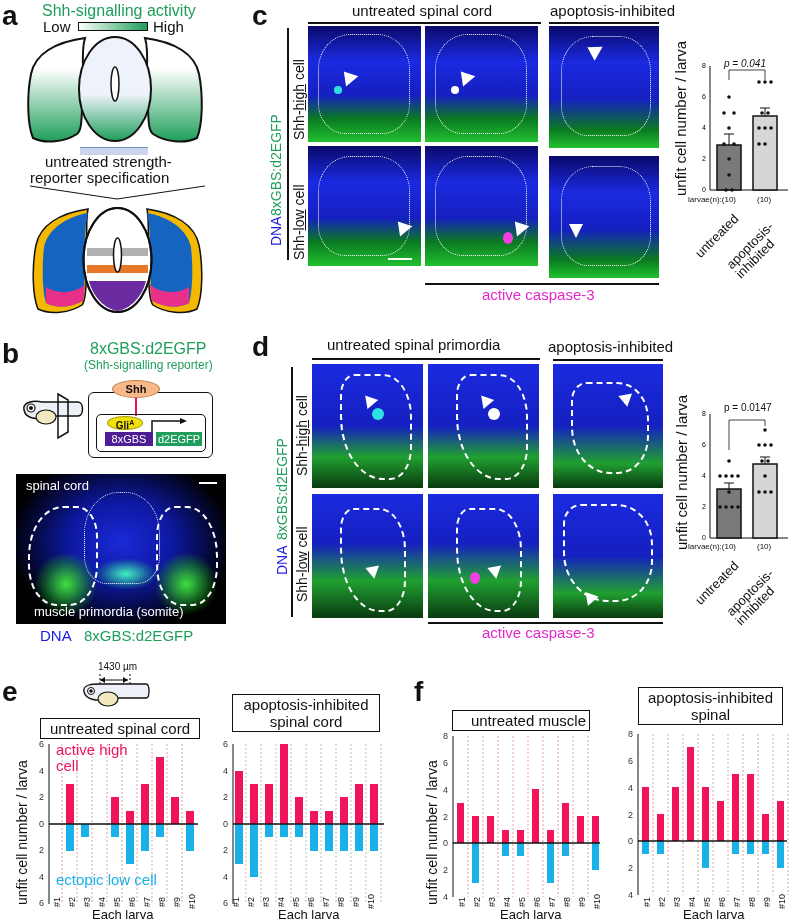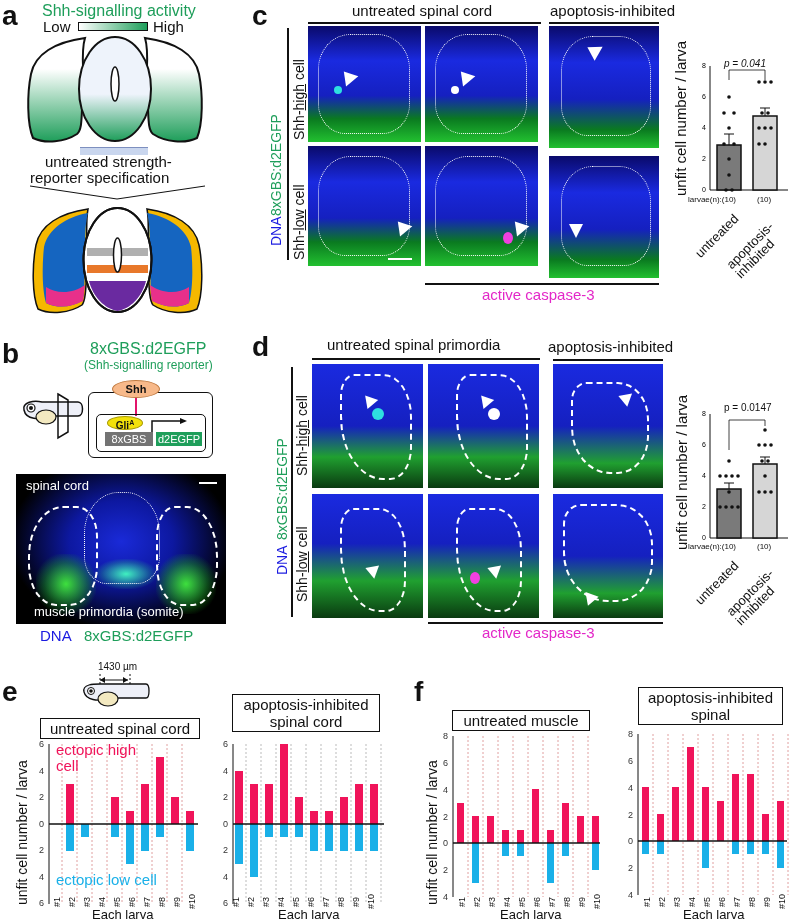--- a/index.html
+++ b/index.html
@@ -77,21 +77,21 @@
 </svg>
 <div class="abs" style="left:88px;top:392px;width:125px;height:66px;border:1.5px solid #111;border-radius:6px;"></div>
 <div class="abs" style="left:112px;top:380px;width:48px;height:18px;border-radius:50%;background:#f7b98a;border:1px solid #c07a40;text-align:center;font-size:11px;font-weight:bold;line-height:16px;">
   <span>Shh</span>
 </div>
 <div class="abs" style="left:135px;top:398px;width:2px;height:18px;background:#e2146a;"></div>
 <div class="abs" style="left:96px;top:414px;width:110px;height:38px;border:1.5px solid #111;border-radius:5px;"></div>
 <div class="abs" style="left:107px;top:416px;width:36px;height:14px;border-radius:50%;background:#f2e10a;border:1px solid #a89a00;text-align:center;font-size:10px;font-weight:bold;line-height:12px;">
   <span>Gli</span><sup style="font-size:7px;">A</sup>
 </div>
-<div class="abs" style="left:105px;top:432px;width:48px;height:14px;background:#737373;color:#fff;font-size:11px;text-align:center;line-height:14px;">
+<div class="abs" style="left:105px;top:432px;width:48px;height:14px;background:#4c1d95;color:#fff;font-size:11px;text-align:center;line-height:14px;">
   <span>8xGBS</span>
 </div>
 <div class="abs" style="left:156px;top:432px;width:46px;height:14px;background:#1e9e5a;color:#fff;font-size:11px;text-align:center;line-height:14px;">
   <span>d2EGFP</span>
 </div>
 <svg style="left:150px;top:418px;" width="40" height="16">
     <path d="M2 14 L2 3 L32 3" fill="none" stroke="#111" stroke-width="1.5"></path>
     <path d="M30 0 L37 3 L30 6 Z" fill="#111"></path>
   </svg>
 
@@ -346,21 +346,21 @@
     <rect x="30" y="84" width="8" height="27"></rect>
       <rect x="45" y="84" width="8" height="13"></rect>
       <rect x="75" y="84" width="8" height="13"></rect>
       <rect x="90" y="84" width="8" height="40"></rect>
       <rect x="105" y="84" width="8" height="27"></rect>
       <rect x="120" y="84" width="8" height="13"></rect>
       <rect x="150" y="84" width="8" height="27"></rect>
   </g>
   <line x1="13" y1="84" x2="162" y2="84" stroke="#111" stroke-width="1.3"></line>
 </svg>
-<div class="t" style="left:56px;top:741px;font-size:15px;color:#f0145a;">ectopic high</div>
+<div class="t" style="left:56px;top:741px;font-size:15px;color:#f0145a;">active high</div>
 <div class="t" style="left:56px;top:757px;font-size:15px;color:#f0145a;">cell</div>
 <div class="t" style="left:56px;top:871px;font-size:15px;color:#1ab0e8;">ectopic low cell</div>
 <div class="abs" style="left:52px;top:893px;width:160px;height:14px;font-size:9px;">
   <span class="vtext" style="left:0px;top:14px;">#1</span>
   <span class="vtext" style="left:15px;top:14px;">#2</span>
   <span class="vtext" style="left:30px;top:14px;">#3</span>
   <span class="vtext" style="left:45px;top:14px;">#4</span>
   <span class="vtext" style="left:60px;top:14px;">#5</span>
   <span class="vtext" style="left:75px;top:14px;">#6</span>
   <span class="vtext" style="left:90px;top:14px;">#7</span>
@@ -432,21 +432,21 @@
   <span class="vtext" style="left:75px;top:14px;">#6</span>
   <span class="vtext" style="left:90px;top:14px;">#7</span>
   <span class="vtext" style="left:105px;top:14px;">#8</span>
   <span class="vtext" style="left:120px;top:14px;">#9</span>
   <span class="vtext" style="left:135px;top:16px;">#10</span>
 </div>
 <div class="t" style="left:278px;top:907px;font-size:13px;">Each larva</div>
 
 <div class="plabel" style="left:414px;top:678px;">f</div>
 
-<div class="boxlabel" style="left:452px;top:710px;width:138px;">untreated muscle</div>
+<div class="boxlabel" style="left:452px;top:710px;width:138px;text-align:right;">untreated muscle</div>
 <div class="vtext" style="left:424px;top:905px;font-size:14px;">unfit cell number / larva</div>
 <svg style="left:440px;top:732px;" width="160" height="175" viewBox="0 0 160 175">
   <g font-size="9" font-family="Liberation Sans, sans-serif" text-anchor="end" fill="#333">
     <text x="8" y="7">8</text>
       <text x="8" y="34">6</text>
       <text x="8" y="61">4</text>
       <text x="8" y="88">2</text>
       <text x="8" y="114">0</text>
       <text x="8" y="141">2</text>
       <text x="8" y="168">4</text>

